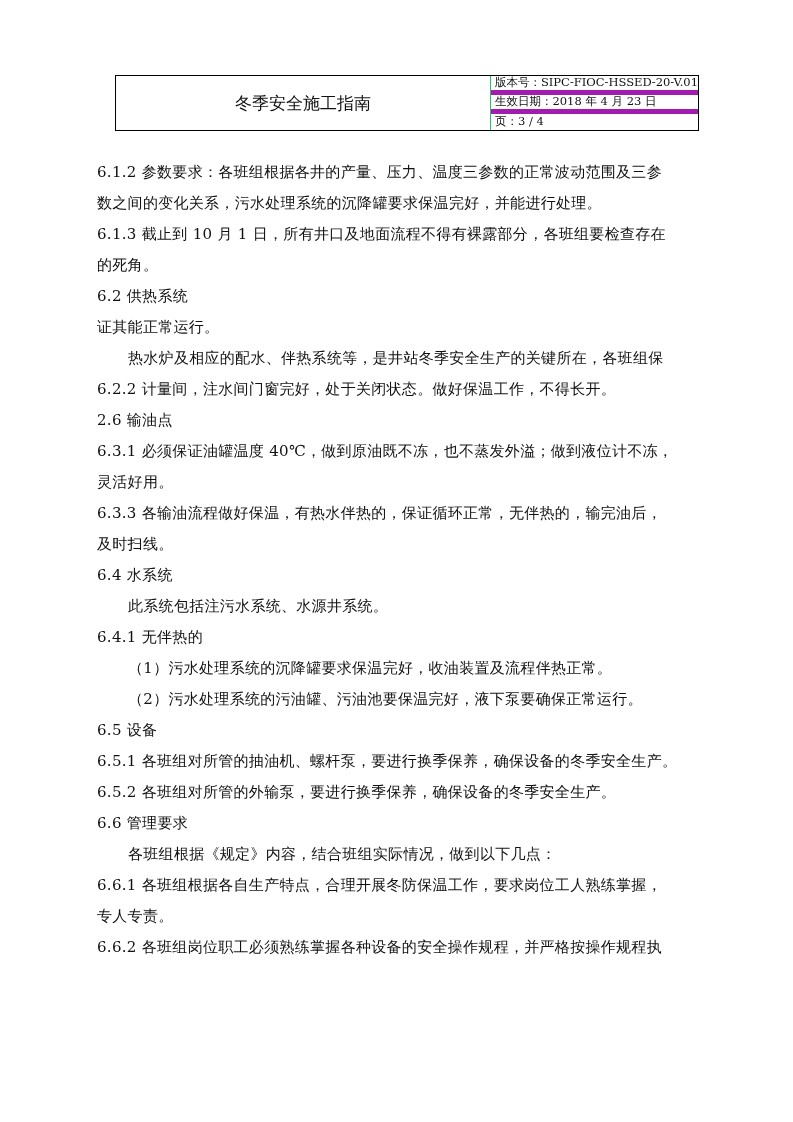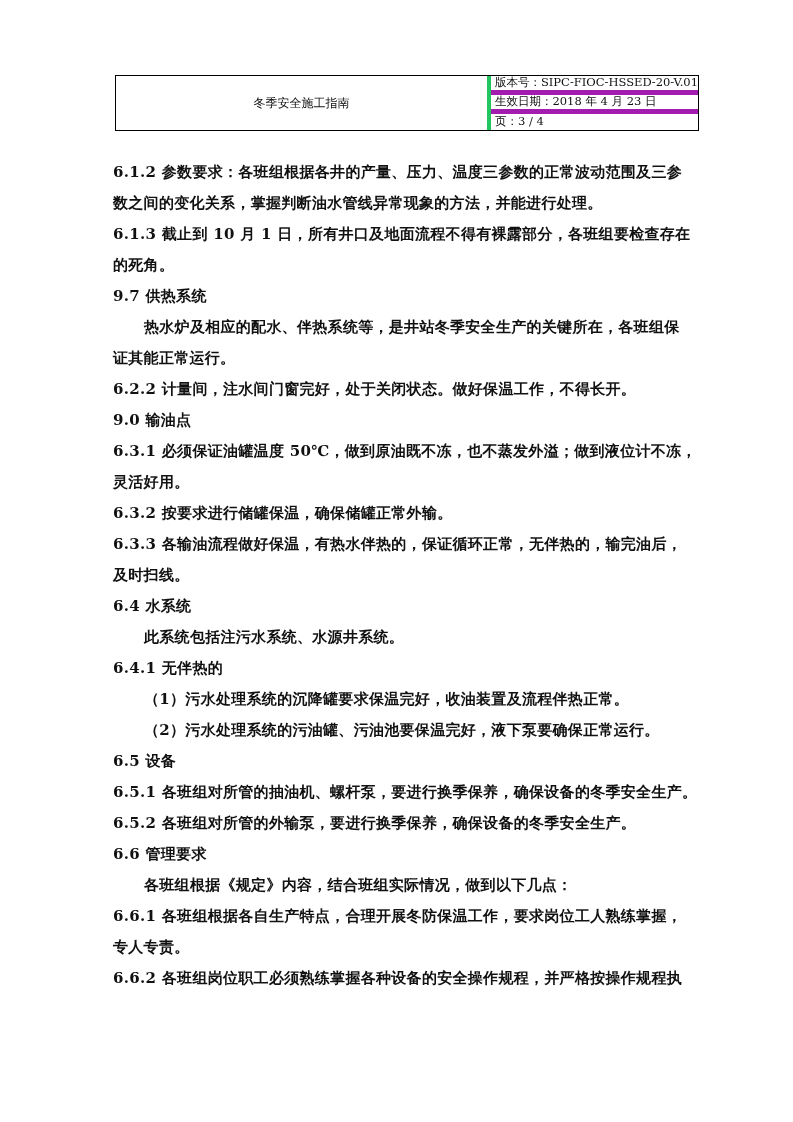--- a/index.html
+++ b/index.html
@@ -1,58 +1,57 @@
 <!DOCTYPE html>
 <html><head>
 <meta charset="utf-8">
 <style>
   html, body { margin: 0; padding: 0; background: #ffffff; }
   body { width: 793px; height: 1122px; position: relative; overflow: hidden;
          font-family: "DejaVu Serif", "Liberation Serif", serif; color: #111; }
   .header-table { position: absolute; left: 115px; top: 75px; width: 584px; height: 56px;
                   border: 1.5px solid #000; box-sizing: border-box; display: flex; }
-  .header-title { width: 376px; border-right: 4px solid #22c55e; display: flex;
+  .header-title { width: 376px; border-right: 1px solid #22c55e; display: flex;
                   align-items: center; justify-content: center;
-                  font-family: "DejaVu Sans", "Liberation Sans", sans-serif; font-size: 12px; }
+                  font-family: "DejaVu Sans", "Liberation Sans", sans-serif; font-size: 17px; }
   .header-meta { flex: 1; display: flex; flex-direction: column; }
   .meta-row { flex: 1; display: flex; align-items: center; padding-left: 4px;
               font-size: 11.5px; white-space: nowrap; overflow: hidden; }
   .meta-row + .meta-row { border-top: 5px solid #a21caf; }
   .meta-row.r3 { flex: 1.15; }
-  .content { position: absolute; left: 113px; top: 157px; width: 590px; font-weight: bold; }
+  .content { position: absolute; left: 97px; top: 157px; width: 590px; }
   .line { height: 31px; line-height: 31px; font-size: 15px; white-space: nowrap;
           letter-spacing: 0.3px; overflow: visible; }
   .indent { padding-left: 31px; }
   .indent2 { padding-left: 31px; }
 </style>
 </head>
 <body>
 
 <div class="header-table">
   <div class="header-title">冬季安全施工指南</div>
   <div class="header-meta">
     <div class="meta-row">版本号：SIPC-FIOC-HSSED-20-V.01</div>
     <div class="meta-row">生效日期：2018 年 4 月 23 日</div>
     <div class="meta-row r3">页：3 / 4</div>
   </div>
 </div>
 
 <div class="content">
   <div class="line">6.1.2 参数要求：各班组根据各井的产量、压力、温度三参数的正常波动范围及三参</div>
-  <div class="line">数之间的变化关系，掌握判断油水管线异常现象的方法，并能进行处理。</div>
+  <div class="line">数之间的变化关系，污水处理系统的沉降罐要求保温完好，并能进行处理。</div>
   <div class="line">6.1.3 截止到 10 月 1 日，所有井口及地面流程不得有裸露部分，各班组要检查存在</div>
   <div class="line">的死角。</div>
-  <div class="line">9.7 供热系统</div>
+  <div class="line">6.2 供热系统</div>
+  <div class="line">证其能正常运行。</div>
   <div class="line indent">热水炉及相应的配水、伴热系统等，是井站冬季安全生产的关键所在，各班组保</div>
-  <div class="line">证其能正常运行。</div>
   <div class="line">6.2.2 计量间，注水间门窗完好，处于关闭状态。做好保温工作，不得长开。</div>
-  <div class="line">9.0 输油点</div>
-  <div class="line">6.3.1 必须保证油罐温度 50℃，做到原油既不冻，也不蒸发外溢；做到液位计不冻，</div>
+  <div class="line">2.6 输油点</div>
+  <div class="line">6.3.1 必须保证油罐温度 40℃，做到原油既不冻，也不蒸发外溢；做到液位计不冻，</div>
   <div class="line">灵活好用。</div>
-  <div class="line">6.3.2 按要求进行储罐保温，确保储罐正常外输。</div>
   <div class="line">6.3.3 各输油流程做好保温，有热水伴热的，保证循环正常，无伴热的，输完油后，</div>
   <div class="line">及时扫线。</div>
   <div class="line">6.4 水系统</div>
   <div class="line indent">此系统包括注污水系统、水源井系统。</div>
   <div class="line">6.4.1 无伴热的</div>
   <div class="line indent2">（1）污水处理系统的沉降罐要求保温完好，收油装置及流程伴热正常。</div>
   <div class="line indent2">（2）污水处理系统的污油罐、污油池要保温完好，液下泵要确保正常运行。</div>
   <div class="line">6.5 设备</div>
   <div class="line">6.5.1 各班组对所管的抽油机、螺杆泵，要进行换季保养，确保设备的冬季安全生产。</div>
   <div class="line">6.5.2 各班组对所管的外输泵，要进行换季保养，确保设备的冬季安全生产。</div>

